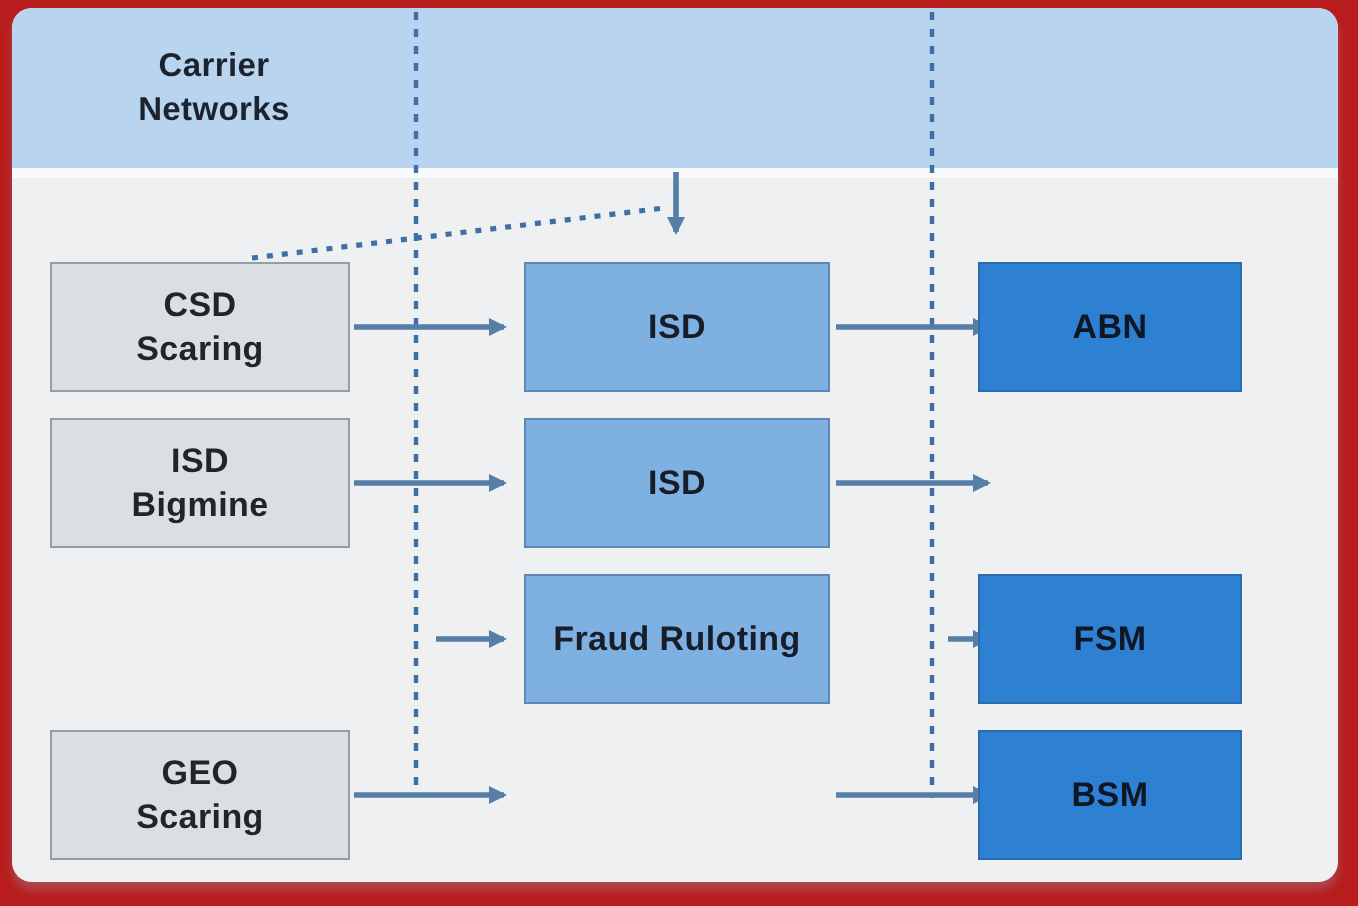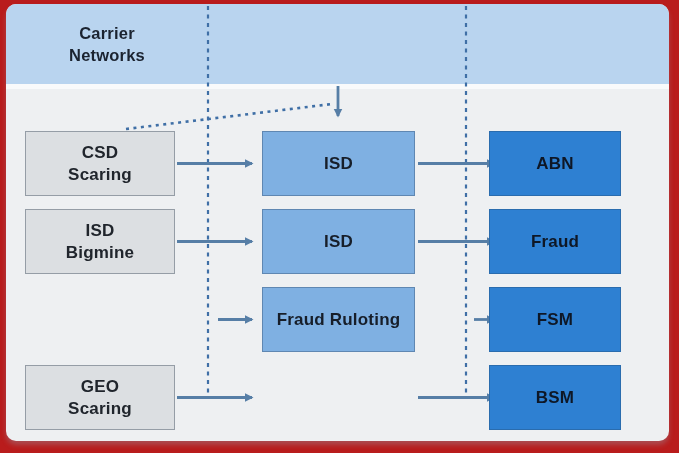--- a/index.html
+++ b/index.html
@@ -102,17 +102,16 @@
   <div class="node col-carrier r1">ISD
 Bigmine</div>
   <div class="node col-carrier r3">GEO
 Scaring</div>
 
   <div class="node col-process r0">ISD</div>
   <div class="node col-process r1">ISD</div>
   <div class="node col-process r2">Fraud Ruloting</div>
 
   <div class="node col-target r0">ABN</div>
-  <div class="node col-target r1">Fraud</div>
   <div class="node col-target r2">FSM</div>
   <div class="node col-target r3">BSM</div>
 
 </div>
 
 </body></html>

